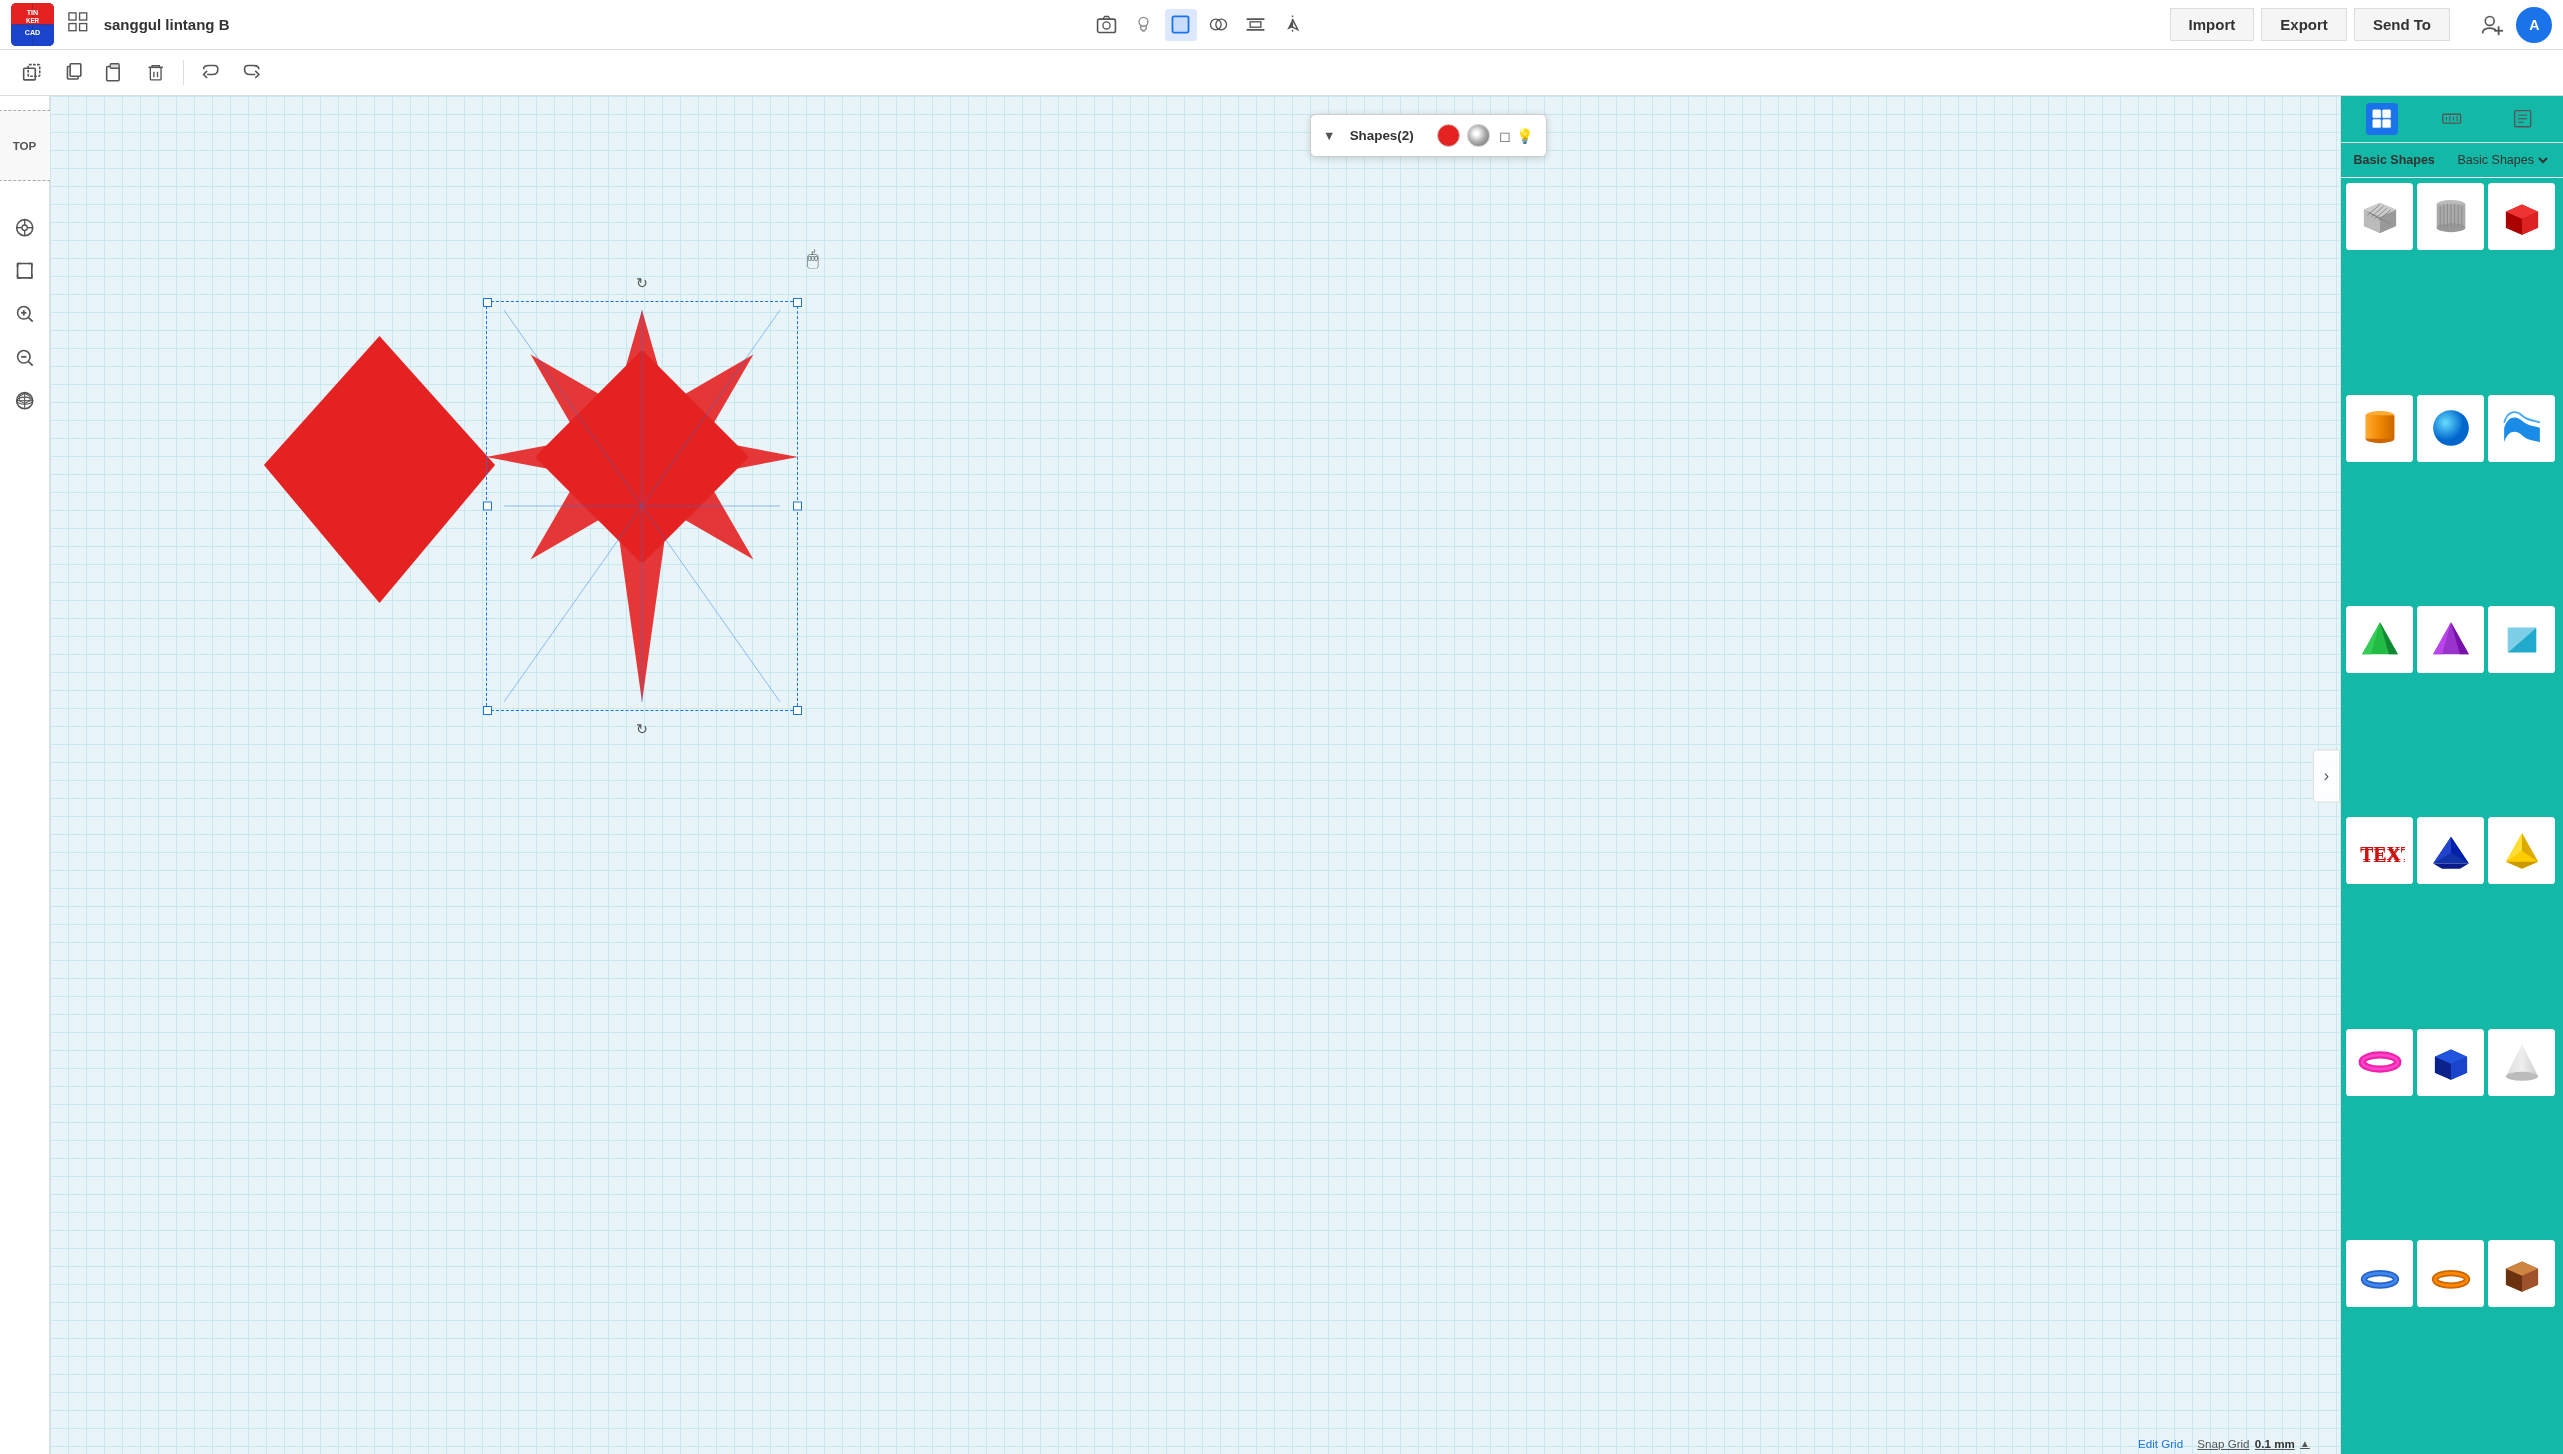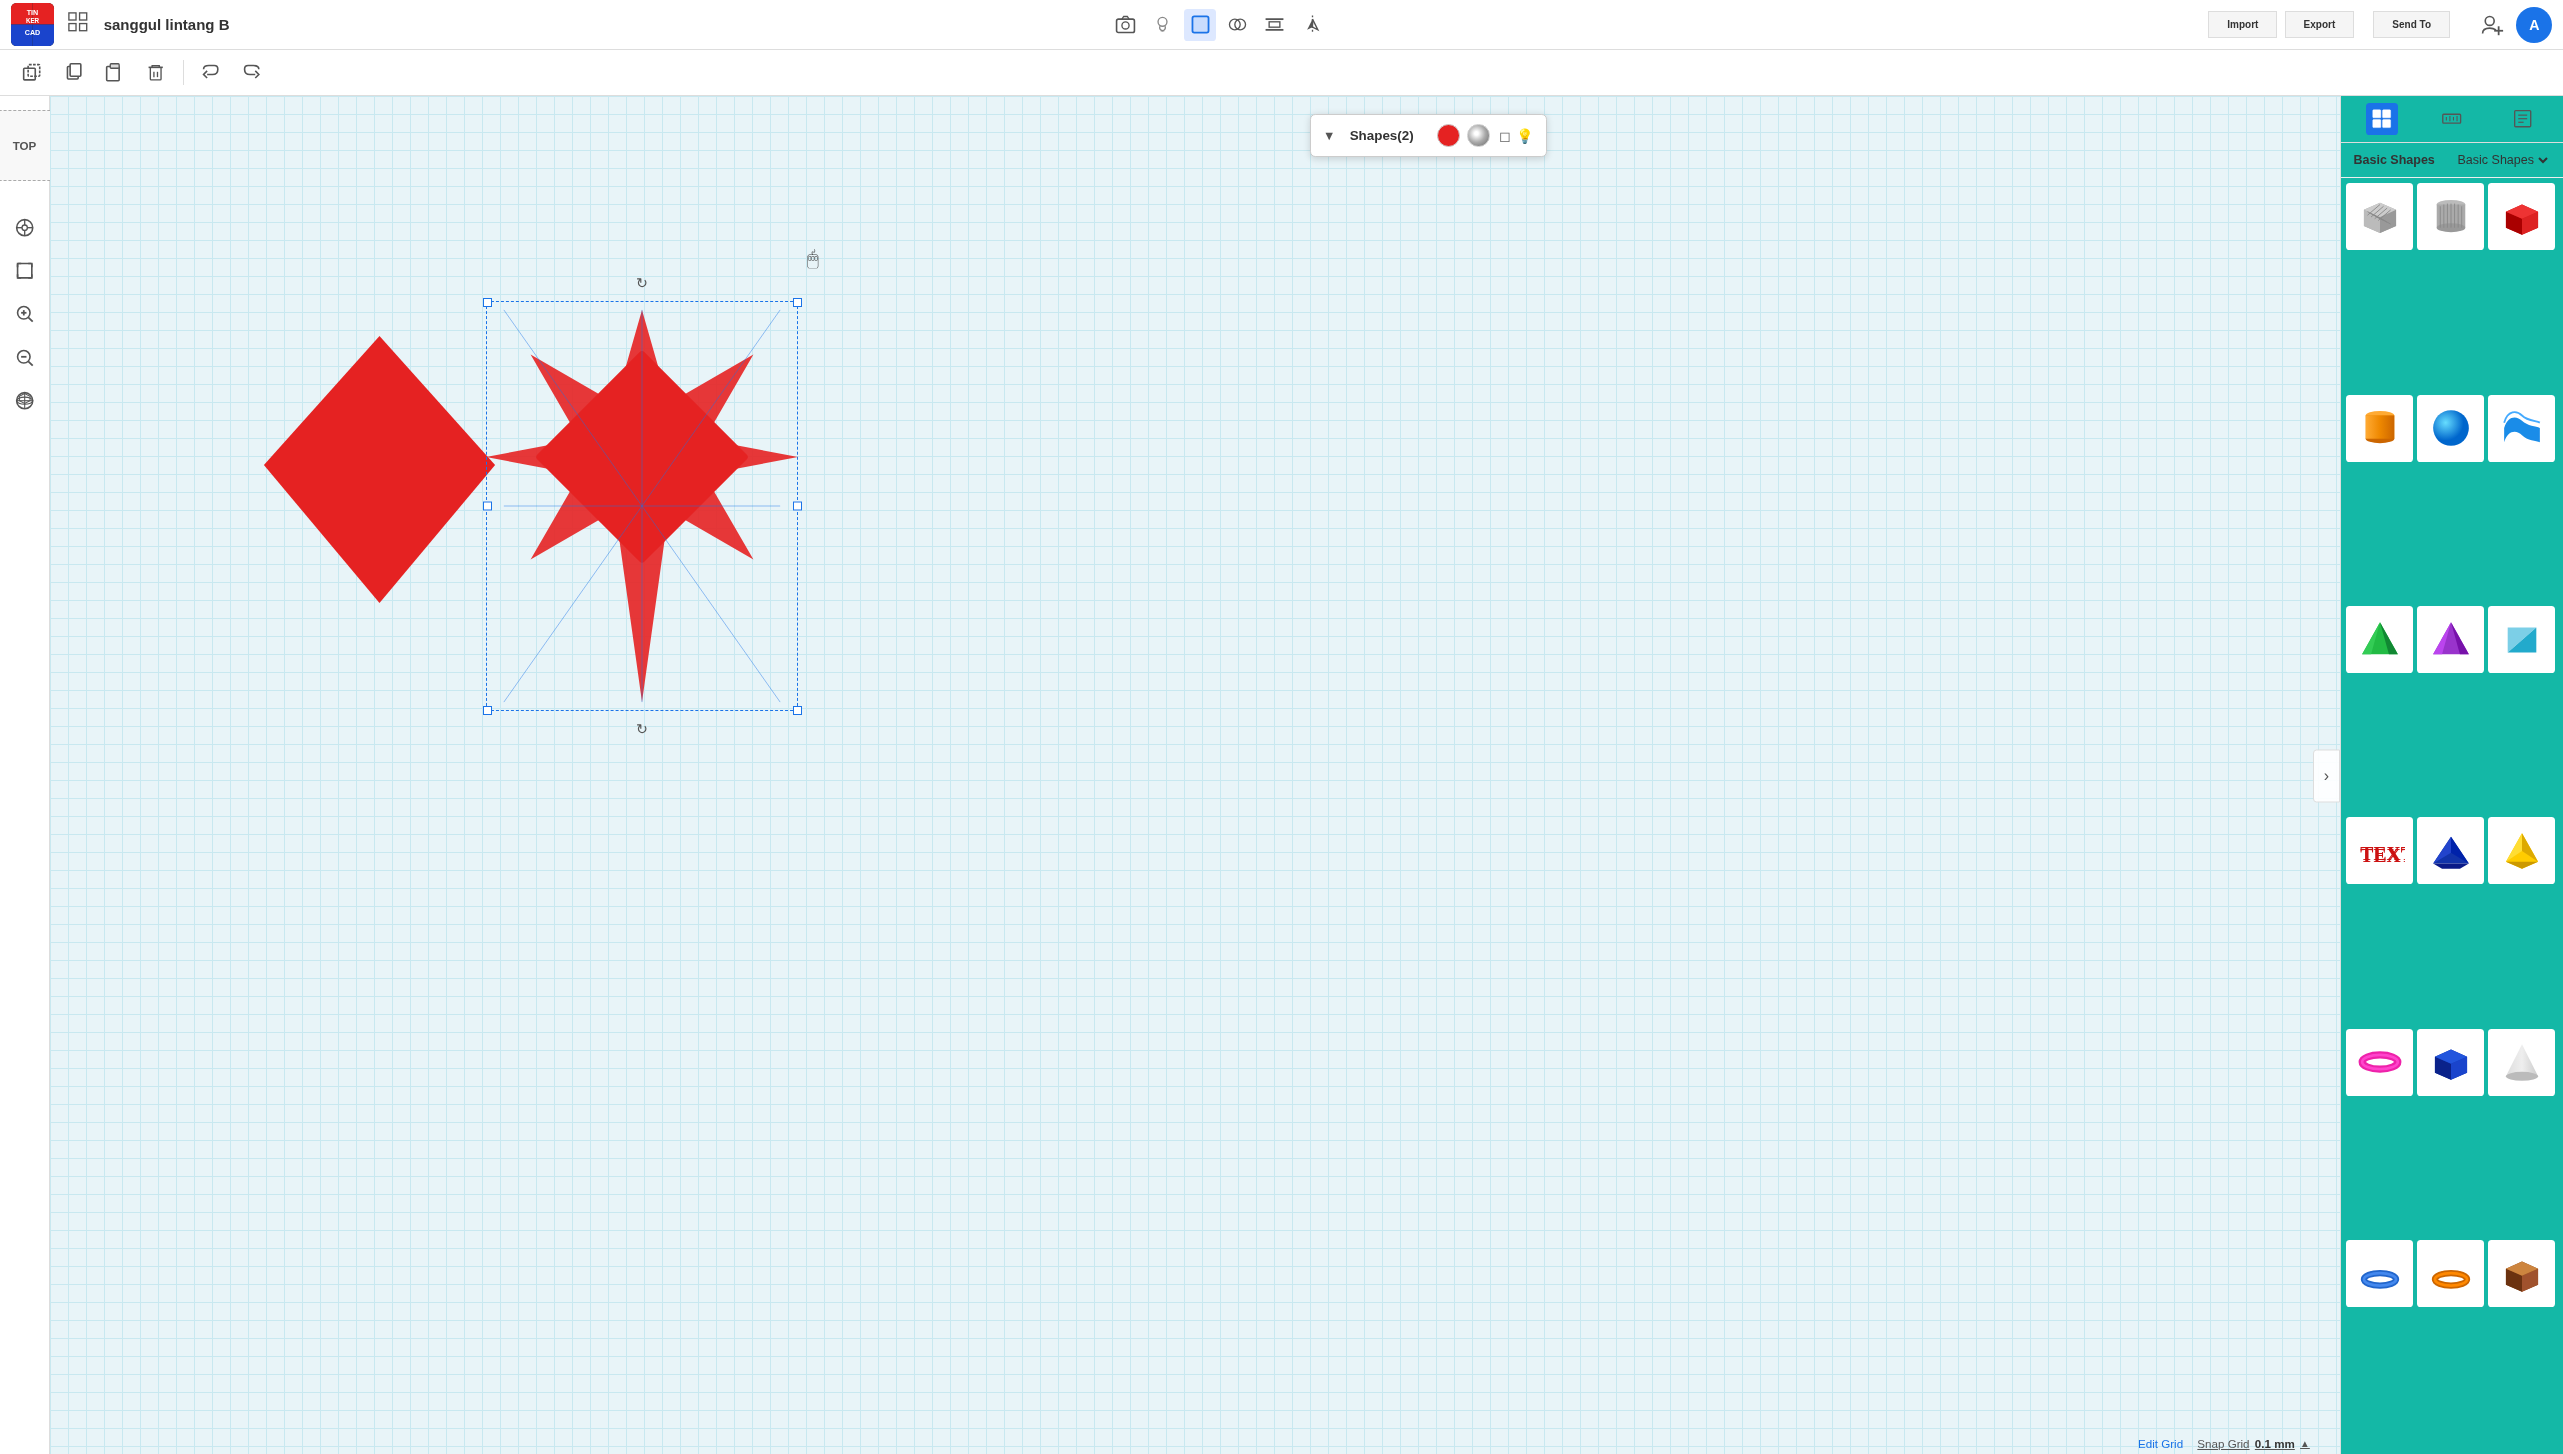--- a/index.html
+++ b/index.html
@@ -24,25 +24,25 @@
       width: 36px; height: 36px; border: none; background: transparent; cursor: pointer;
       display: flex; align-items: center; justify-content: center;
       border-radius: 3.6px; font-size: 16px; color: #555;
     }
     .tb-sep { width: 0.9px; height: 25px; background: #ddd; margin: 0 3.6px; }
 
     
     .action-btns { display: flex; gap: 7.1px; margin-left: auto; }
     .action-btn {
       padding: 7.1px 18px; border-radius: 0; border: none; cursor: pointer;
-      font-size: 10px; font-weight: 600; text-align: right;
+      font-size: 15px; font-weight: 600; text-align: right;
     }
     .btn-import { background: #f5f5f5; color: #333; border: 0.9px solid #ddd; }
     .btn-export { background: #f5f5f5; color: #333; border: 0.9px solid #ddd; }
-    .btn-sendto { background: #f5f5f5; color: #333; border: 0.9px solid #ddd; margin-left: 12px; }
+    .btn-sendto { background: #f5f5f5; color: #333; border: 0.9px solid #ddd; }
     .view-icon-btn {
       width: 32px; height: 32px; border: none; background: transparent; cursor: pointer;
       display: flex; align-items: center; justify-content: center; font-size: 14.2px; color: #555;
       border-radius: 3.6px;
     }
 
     
     #main {
       display: flex; height: calc(1455px - 96px); justify-content: space-between;
     }

